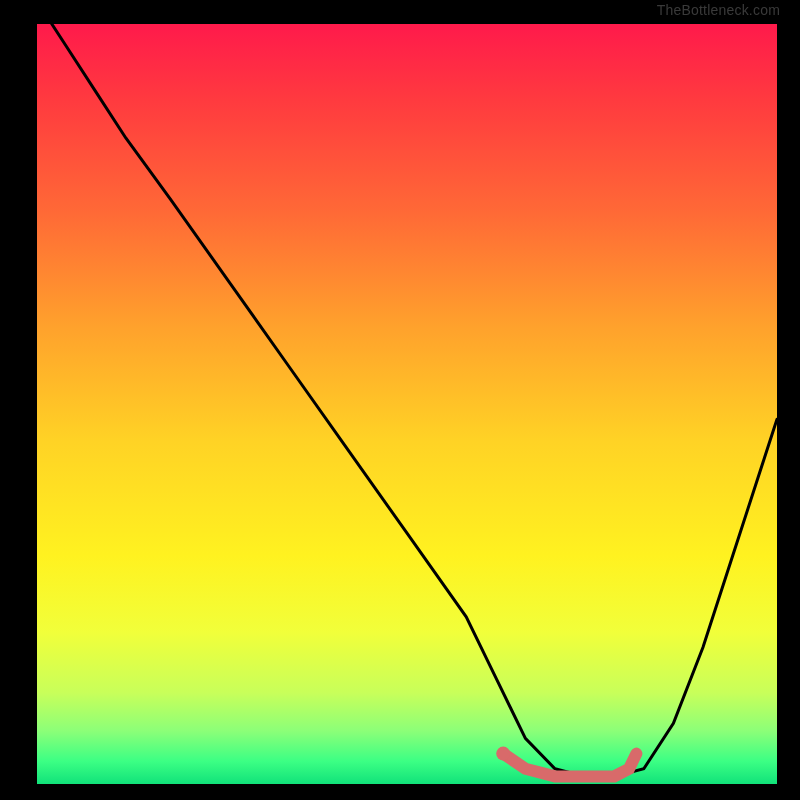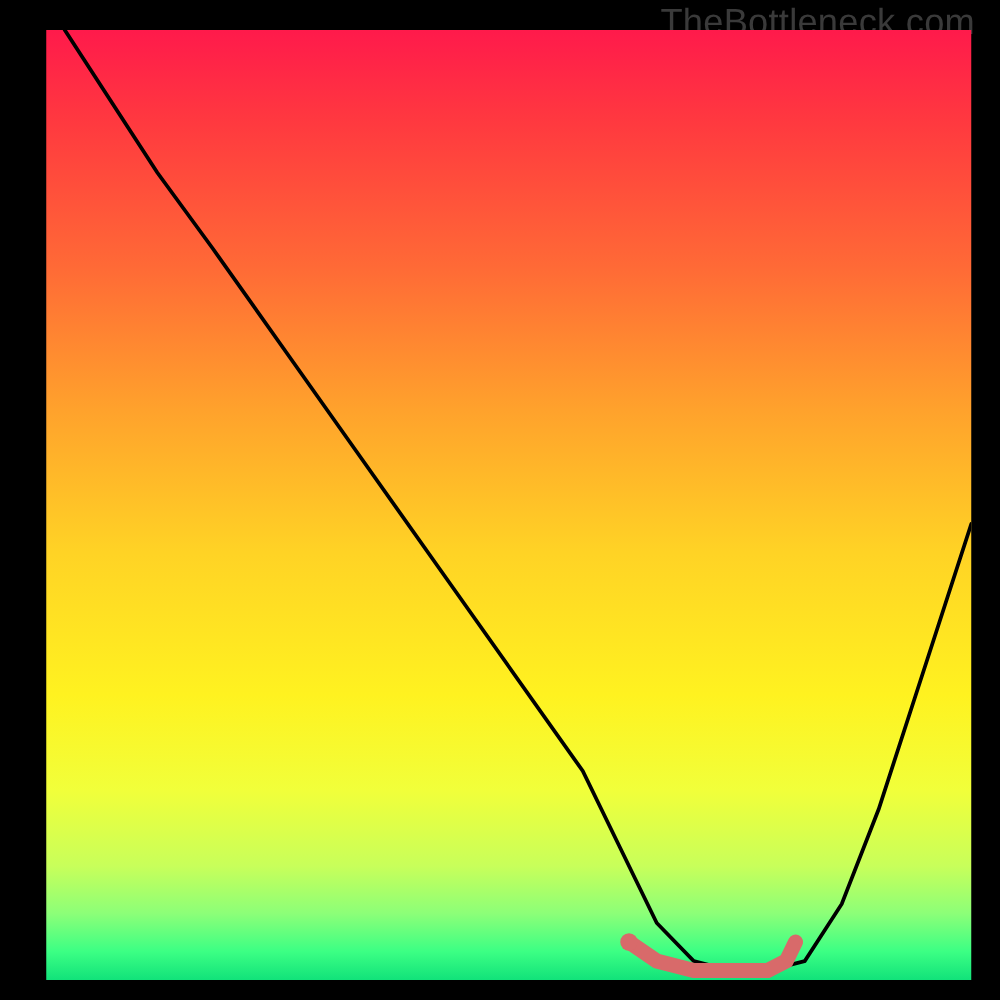--- a/index.html
+++ b/index.html
@@ -35,21 +35,21 @@
       #c8ff5a 88%,
       #8cff78 93%,
       #3cff84 97%,
       #11e27a 100%);
   }
   .watermark {
     position: absolute;
     top: 2px;
     right: 20px;
     font-family: Arial, Helvetica, sans-serif;
-    font-size: 29px;
+    font-size: 14px;
     color: #3a3a3a;
     letter-spacing: 0.2px;
   }
   svg.curve {
     position: absolute;
     left: 0;
     top: 0;
     width: 740px;
     height: 760px;
   }

